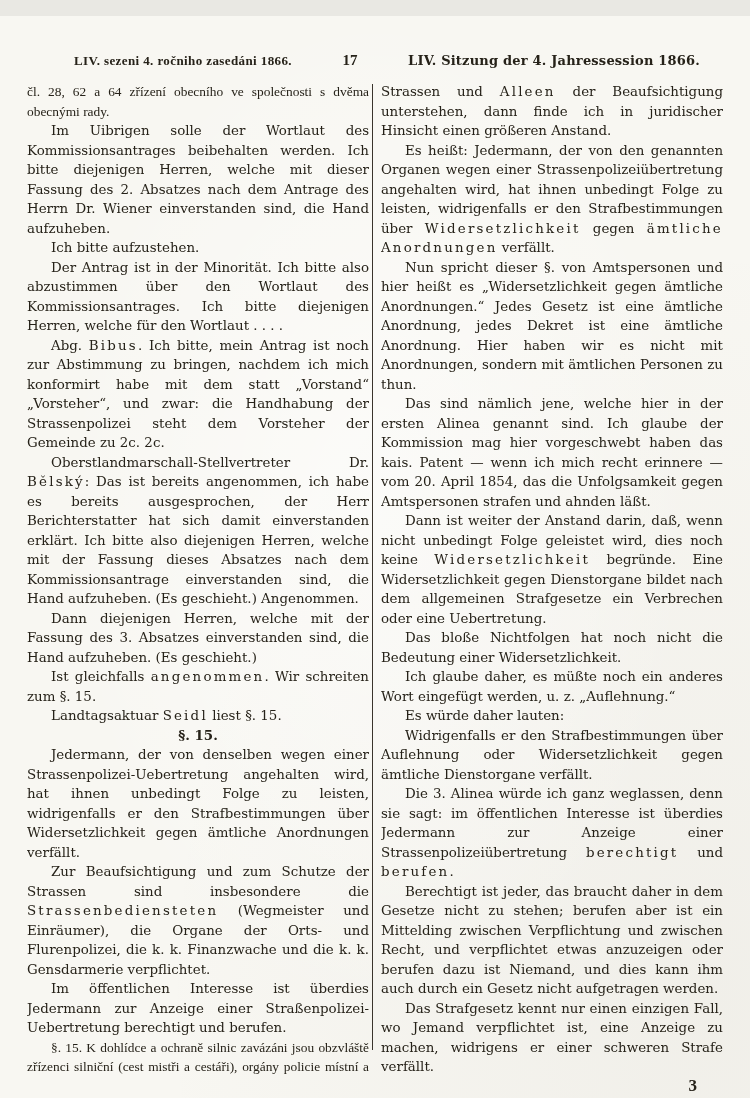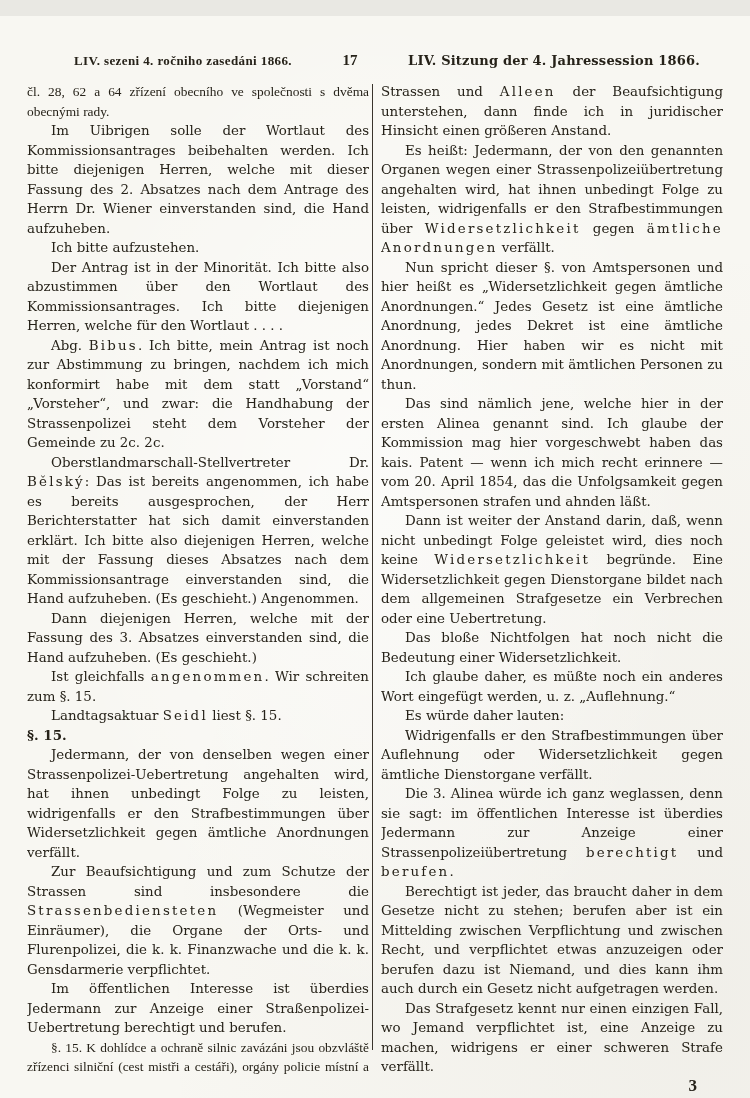--- a/index.html
+++ b/index.html
@@ -39,21 +39,21 @@
   }
   p.para{
     margin:0;
     font-size:13.4px;
     line-height:19.5px;
     text-align:justify;
     color:var(--ink);
   }
   p.para.indent{text-indent:24px;}
   p.para.flush{text-indent:0;}
-  p.para.center{text-indent:0;font-weight:bold;}
+  p.para.center{text-align:center;text-indent:0;font-weight:bold;}
   p.para.cs{font-family:"Liberation Serif",serif;}
   p.para.de{font-family:"DejaVu Serif",serif;}
   .spaced{letter-spacing:2.2px;}
   .signature{
     position:absolute;right:53px;top:1060px;
     font-size:17px;font-weight:bold;
     font-family:"Liberation Serif",serif;
   }
 </style>
 </head>

